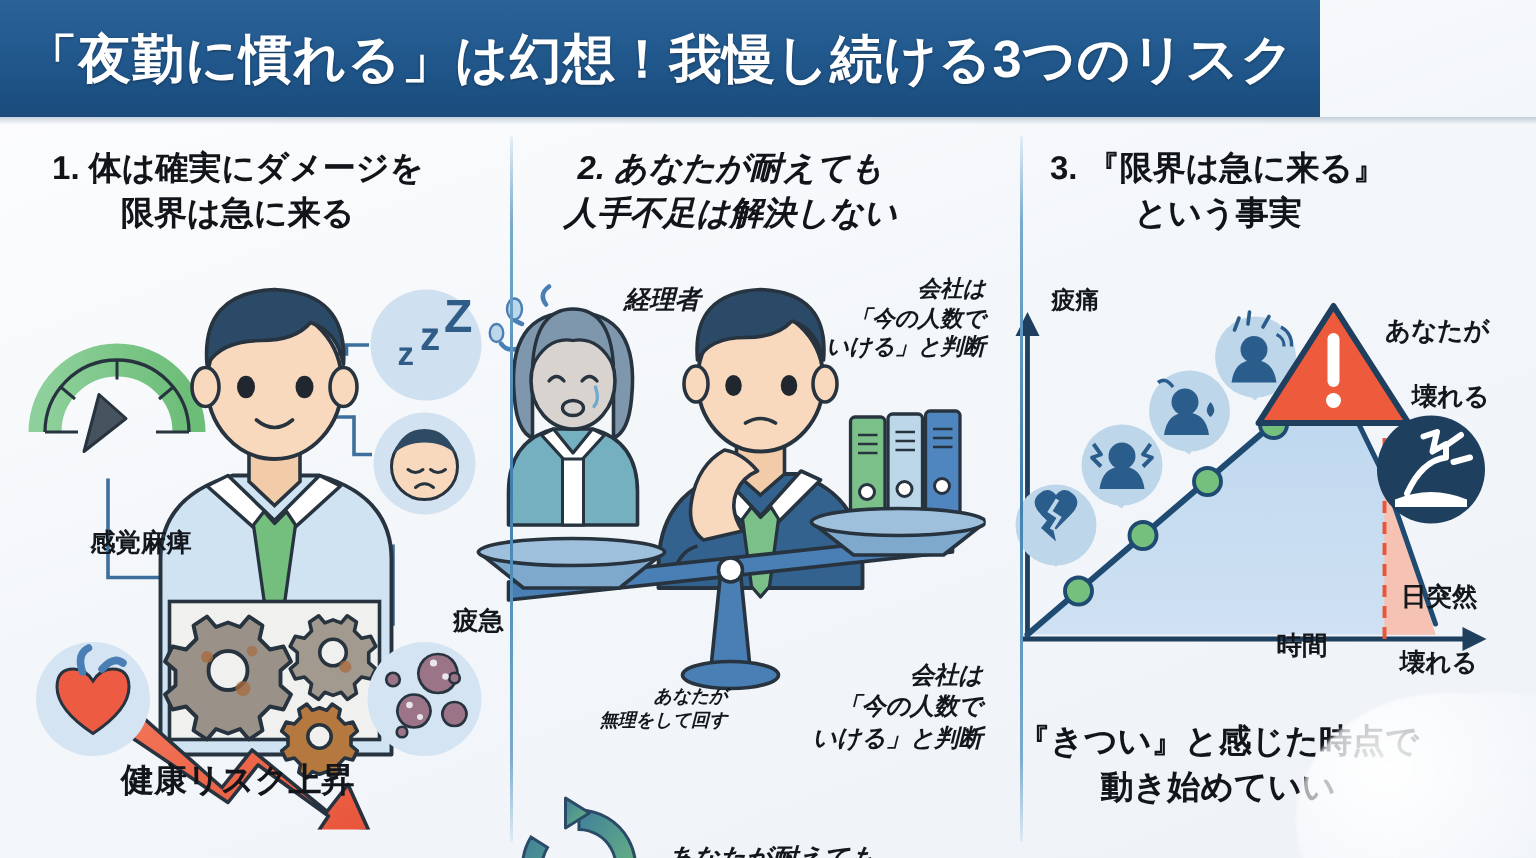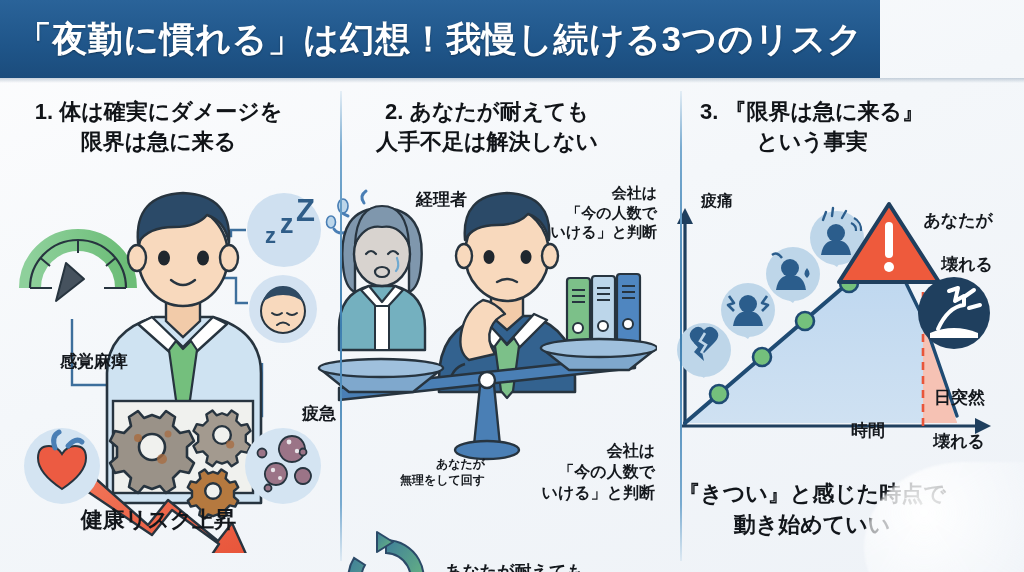--- a/index.html
+++ b/index.html
@@ -34,21 +34,21 @@
     background: linear-gradient(180deg, rgba(20,60,100,0.22), rgba(20,60,100,0));
   }
 
   
   .columns {
     position: absolute; left: 0; top: 83px; width: 1024px; height: 489px;
     display: flex;
   }
   .col { position: relative; height: 100%; }
   .col-1 { width: 317px; }
-  .col-2 { width: 340px; }
+  .col-2 { width: 340px; font-style: italic; }
   .col-3 { width: 310px; }
   .divider {
     position: absolute; top: 8px; width: 2px; height: 470px;
     background: linear-gradient(180deg, rgba(120,175,215,0.15), #79abd0 12%, #3d7eb0 50%, #79abd0 88%, rgba(120,175,215,0.15));
   }
   .divider.d1 { left: 340px; }
   .divider.d2 { left: 680px; }
 
   .col-head {
     position: absolute; left: 0; top: 14px; width: 100%;

